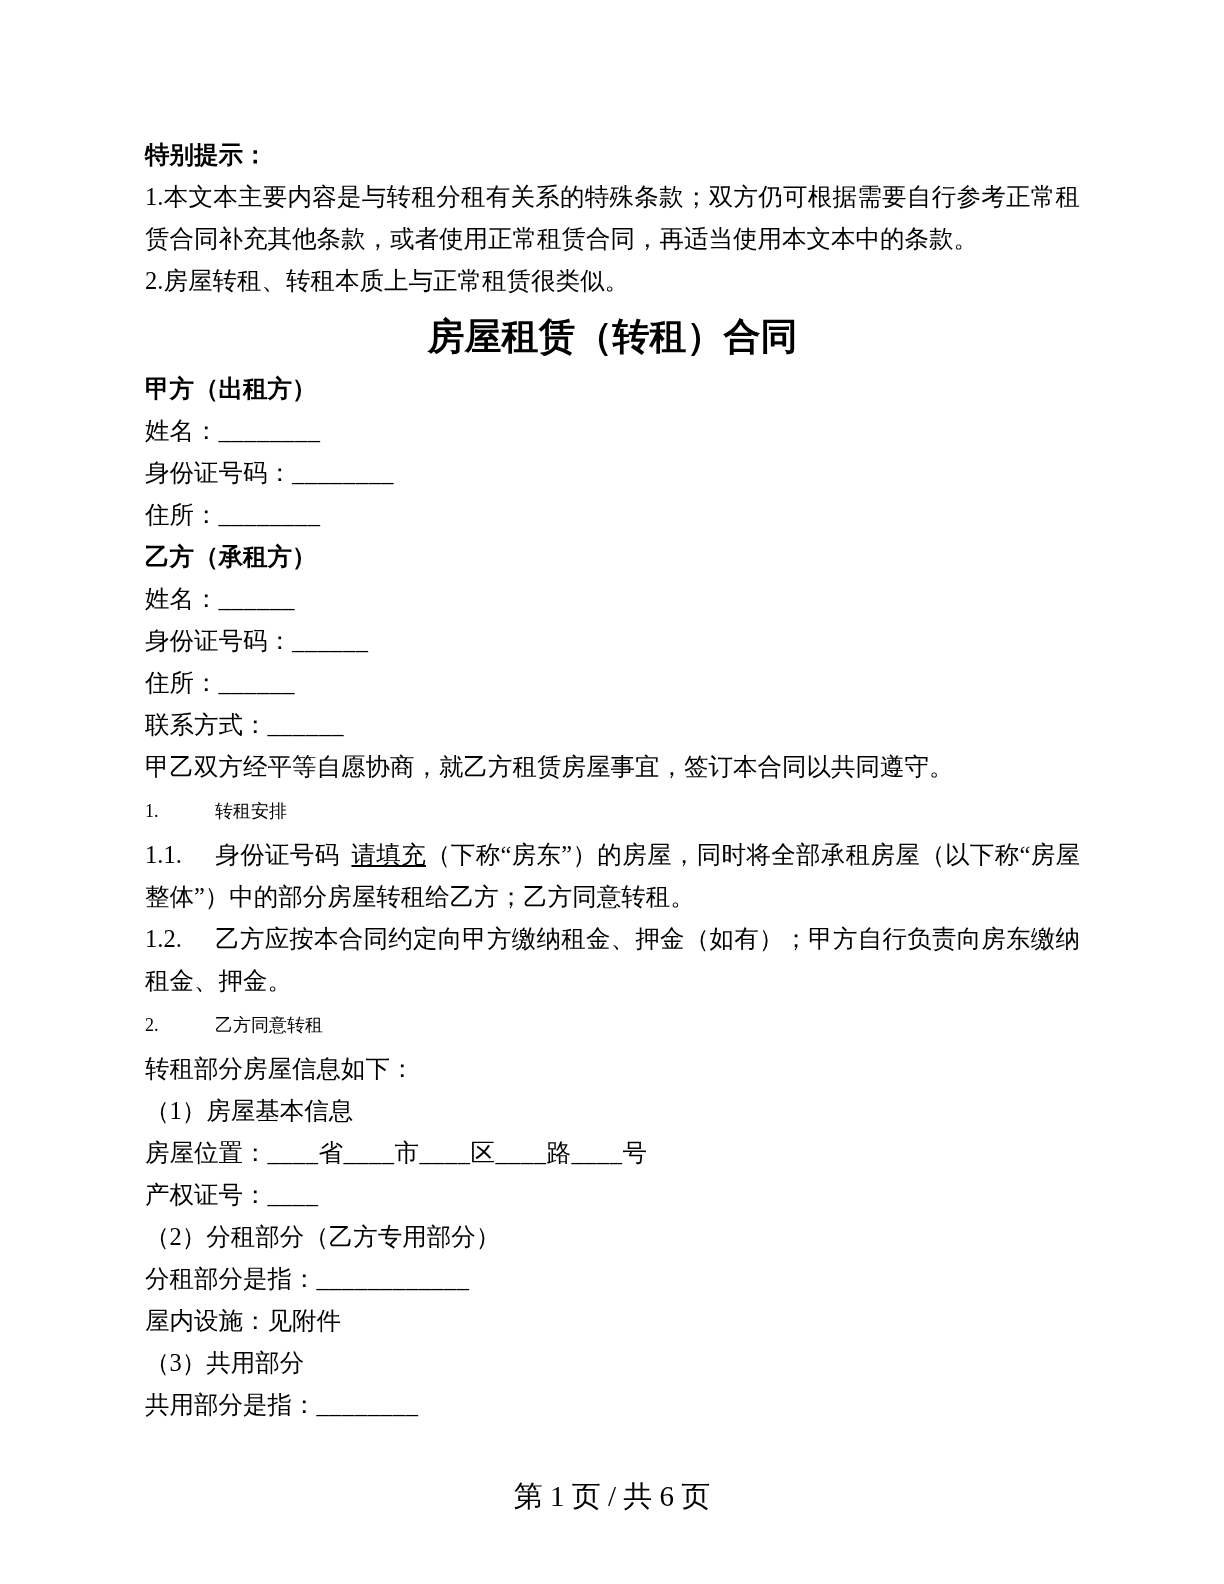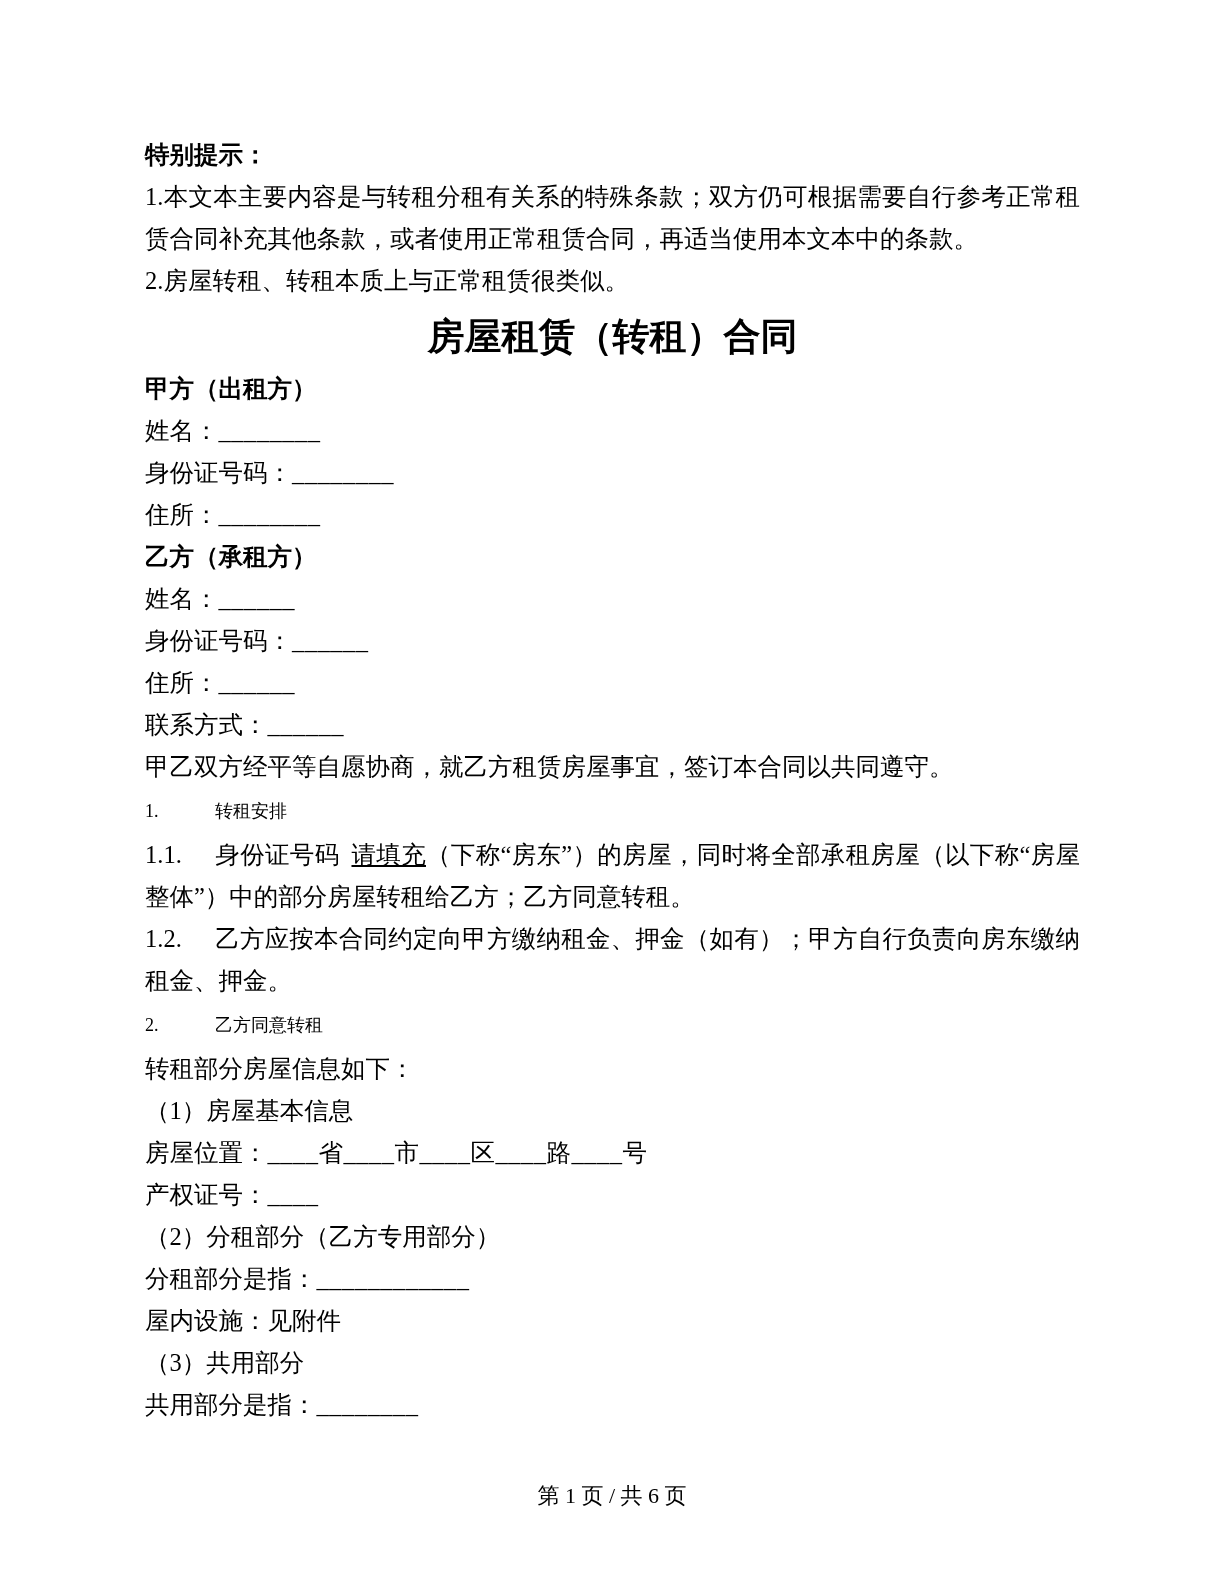--- a/index.html
+++ b/index.html
@@ -46,21 +46,21 @@
     width: 70px;
   }
   .fill { text-decoration: underline; margin-left: 12px; }
   .blank { letter-spacing: 0.5px; }
   .footer {
     position: absolute;
     left: 0;
     right: 0;
     top: 1481px;
     text-align: center;
-    font-size: 22px;
+    font-size: 29px;
     line-height: 30px;
   }
 </style>
 </head>
 <body>
 
 <div class="page">
   <div class="content">
 
     <p class="bold single">特别提示：</p>

